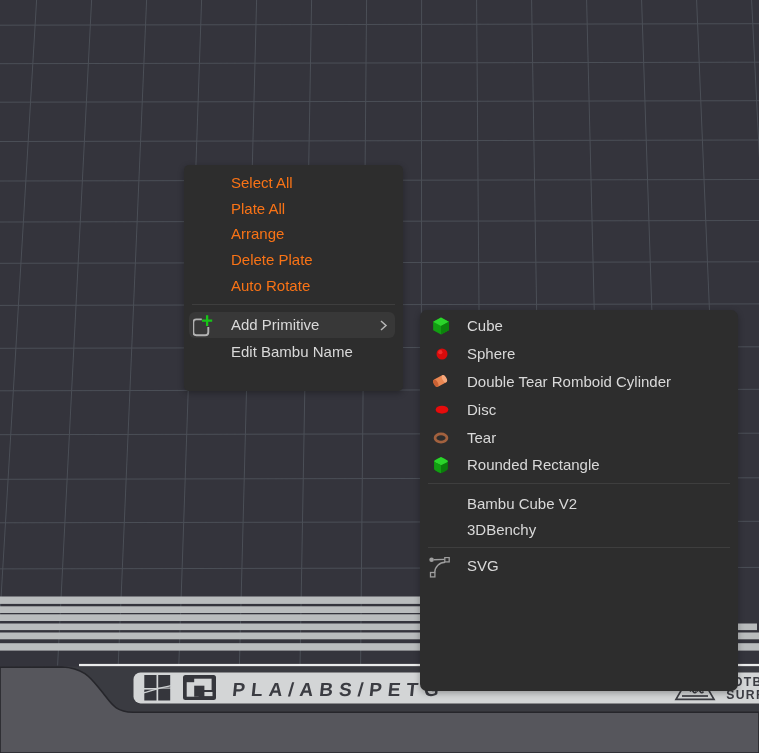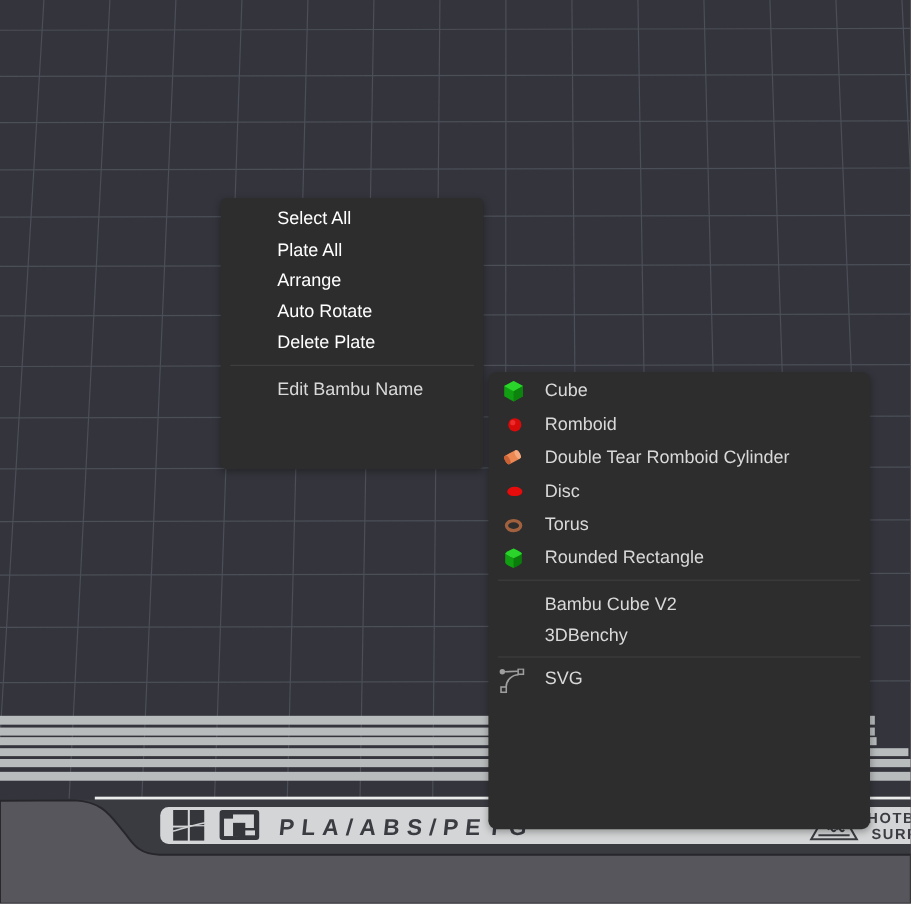--- a/index.html
+++ b/index.html
@@ -7,21 +7,21 @@
     position:relative; width:759px; height:753px; overflow:hidden;
     background:#34343c;
     font-family:"Liberation Sans", sans-serif;
   }
   .menu {
     position:absolute; background:#2d2d2d; border-radius:5px;
     box-shadow:0 2px 6px rgba(0,0,0,0.3);
     color:#d9d9d9; font-size:15px;
   }
   .mi { position:relative; display:flex; align-items:center; }
-  .dis { color:#ffffff; }
+  .dis { color:#f97316; }
   .sep { height:1px; background:#3e3e3e; margin:0 8px; }
   .hl { position:absolute; background:#383838; border-radius:6px; }
   .itx { position:absolute; left:47px; }
   .ic  { position:absolute; left:10px; width:18px; height:18px; }
 </style>
 </head>
 <body>
 <div id="stage">
 
 <svg width="759" height="753" viewBox="0 0 759 753" style="position:absolute;left:0;top:0">
@@ -111,47 +111,58 @@
   <div class="mi dis" style="height:25.7px">
         <span class="itx">Select All</span>
       </div>
   <div class="mi dis" style="height:25.7px">
         <span class="itx">Plate All</span>
       </div>
   <div class="mi dis" style="height:25.7px">
         <span class="itx">Arrange</span>
       </div>
   <div class="mi dis" style="height:25.7px">
+        <span class="itx">Delete Plate</span>
+      </div>
+  <div class="mi dis" style="height:25.7px">
         <span class="itx">Auto Rotate</span>
       </div>
-  <div class="mi dis" style="height:25.7px">
-        <span class="itx">Delete Plate</span>
-      </div>
   <div class="sep" style="margin-top:6.2px; margin-bottom:6.3px"></div>
+  <div class="mi" style="height:26.9px">
+    <div class="hl" style="left:5px; right:8px; top:0.2px; bottom:0.4px"></div>
+    <svg style="position:absolute; left:9px; top:2.8px" width="22" height="23" viewBox="0 0 22 23" fill="none">
+      <path d="M 8.8,5.4 L 3.3,5.4 Q 0.3,5.4 0.3,8.4 L 0.3,18.2 Q 0.3,21.2 3.3,21.2 L 12.3,21.2 Q 15.3,21.2 15.3,18.2 L 15.3,13" stroke="#b2b2b2" stroke-width="1.9"></path>
+      <path d="M 14.1,1.2 L 14.1,12 M 9,6.6 L 19.2,6.6" stroke="#17c517" stroke-width="2.3"></path>
+    </svg>
+    <span class="itx" style="z-index:1; position:absolute">Add Primitive</span>
+    <svg style="position:absolute; right:14px; top:8px" width="11" height="11" viewBox="0 0 11 11" fill="none">
+      <path d="M 3,1 L 8,5.5 L 3,10" stroke="#b8b8b8" stroke-width="1.5"></path>
+    </svg>
+  </div>
   <div class="mi" style="height:25.7px">
         <span class="itx">Edit Bambu Name</span>
       </div>
 </div>
 
-<div class="menu" id="submenu" style="left:407px; top:309.5px; width:317.5px; height:381.5px; border-radius:7px;">
+<div class="menu" id="submenu" style="left:420px; top:309.5px; width:317.5px; height:381.5px; border-radius:7px;">
   <div style="height:2px"></div>
   <div class="mi" style="height:27.9px">
     <svg class="ic" style="left:12px; top:5px" width="17" height="17" viewBox="0 0 17 17">
       <path d="M 8.5,0.4 L 15.9,4.5 L 15.9,12.5 L 8.5,16.6 L 1.1,12.5 L 1.1,4.5 Z" fill="#129e12"></path>
       <path d="M 8.5,0.4 L 15.9,4.5 L 8.5,8.6 L 1.1,4.5 Z" fill="#2bd42b"></path>
       <path d="M 8.5,8.6 L 15.9,4.5 L 15.9,12.5 L 8.5,16.6 Z" fill="#0c830c"></path>
     </svg>
     <span class="itx">Cube</span>
   </div>
   <div class="mi" style="height:27.9px">
     <svg class="ic" style="left:13px; top:6px" width="16" height="16" viewBox="0 0 16 16">
       <circle cx="8" cy="8" r="4.9" fill="#d80b0b"></circle>
       <circle cx="6.5" cy="6.4" r="1.9" fill="#ee2c2c"></circle>
     </svg>
-    <span class="itx">Romboid</span>
+    <span class="itx">Sphere</span>
   </div>
   <div class="mi" style="height:27.9px">
     <svg class="ic" style="left:11px; top:5px" width="18" height="17" viewBox="0 0 18 17">
       <g transform="rotate(-28 9 8.5)">
         <rect x="2.5" y="4.5" width="13" height="8" rx="2.5" fill="#ea8752"></rect>
         <ellipse cx="4.2" cy="8.5" rx="2.1" ry="4" fill="#c96134"></ellipse>
         <ellipse cx="14" cy="8.5" rx="2.1" ry="4" fill="#f6a87d"></ellipse>
       </g>
     </svg>
     <span class="itx">Double Tear Romboid Cylinder</span>
@@ -160,21 +171,21 @@
     <svg class="ic" style="left:13px; top:6px" width="16" height="16" viewBox="0 0 16 16">
       <path d="M 2.4,8 L 13.6,8 Q 13.6,11 8,11 Q 2.4,11 2.4,8 Z" fill="#a80b0b"></path>
       <ellipse cx="8" cy="7.6" rx="5.6" ry="3.4" fill="#e60c0c"></ellipse>
     </svg>
     <span class="itx">Disc</span>
   </div>
   <div class="mi" style="height:27.9px">
     <svg class="ic" style="left:12px; top:6px" width="17" height="16" viewBox="0 0 17 16">
       <ellipse cx="8.5" cy="8" rx="5.6" ry="3.9" fill="none" stroke="#a2613e" stroke-width="2.6"></ellipse>
     </svg>
-    <span class="itx">Torus</span>
+    <span class="itx">Tear</span>
   </div>
   <div class="mi" style="height:27.9px">
     <svg class="ic" style="left:12px; top:5px" width="17" height="17" viewBox="0 0 17 17">
       <path d="M 8.5,1 Q 15,4 15,5 L 15,12 Q 15,13.5 8.5,16.3 Q 2,13.5 2,12 L 2,5 Q 2,4 8.5,1 Z" fill="#0b7c0b"></path>
       <path d="M 8.5,1 Q 15,4 15,5 Q 15,6 8.5,8.7 Q 2,6 2,5 Q 2,4 8.5,1 Z" fill="#2bd42b"></path>
       <path d="M 8.5,8.7 L 8.5,16.3 Q 2,13.5 2,12 L 2,5 Q 2,6 8.5,8.7 Z" fill="#129e12"></path>
     </svg>
     <span class="itx">Rounded Rectangle</span>
   </div>
   <div class="sep" style="margin-top:4.3px; margin-bottom:6.6px"></div>

